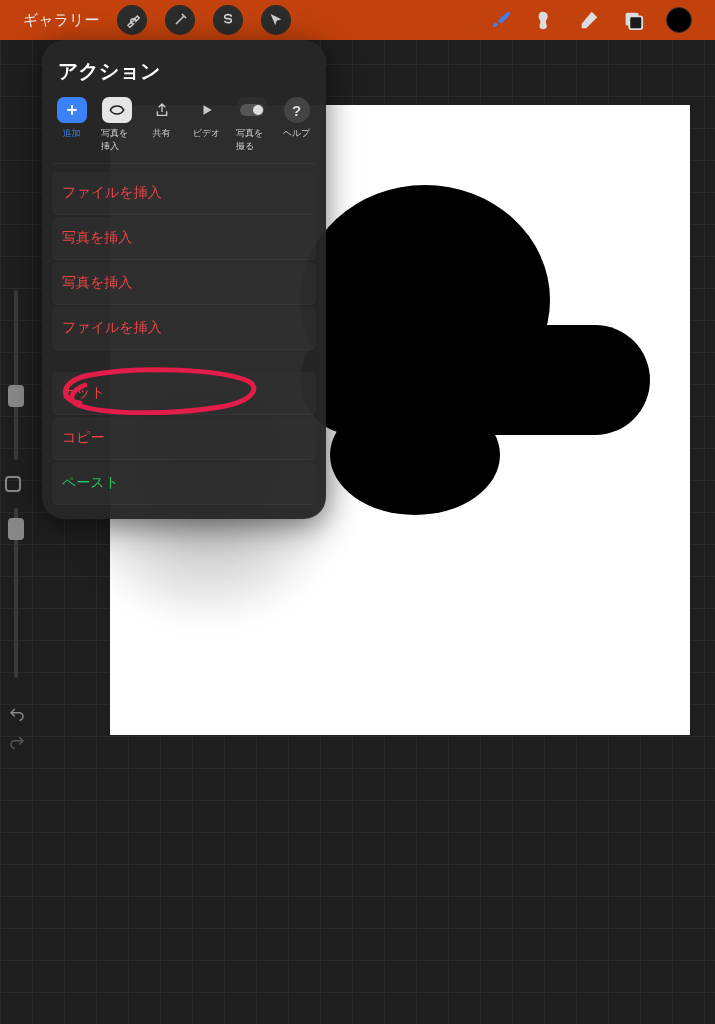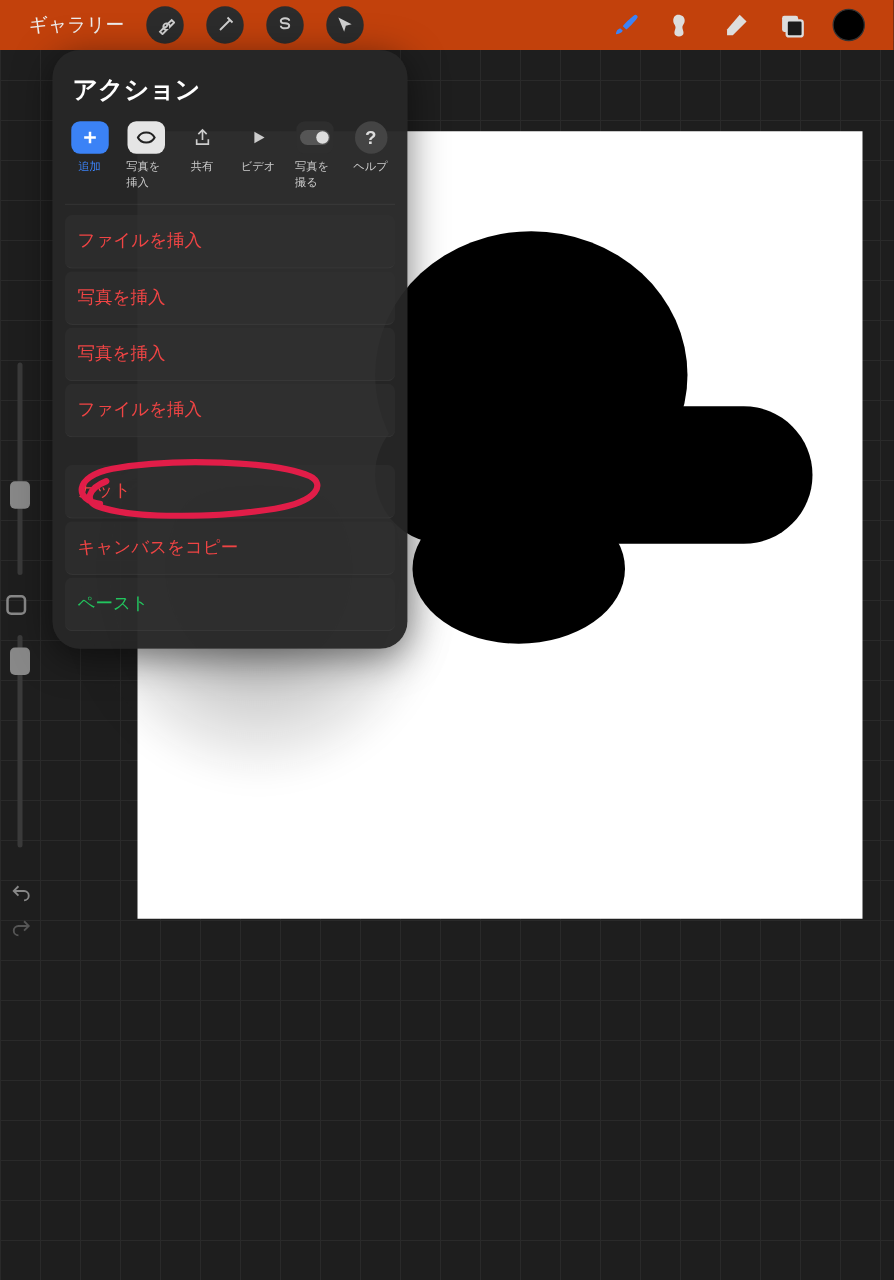--- a/index.html
+++ b/index.html
@@ -301,21 +301,21 @@
     <div class="menu-item">ファイルを挿入</div>
     <div class="menu-item">写真を挿入</div>
     <div class="menu-item">写真を挿入</div>
     <div class="menu-item">ファイルを挿入</div>
   </div>
 
   <div class="section-gap"></div>
 
   <div class="menu-section">
     <div class="menu-item">カット</div>
-    <div class="menu-item">キャンバスをコピー</div>
+    <div class="menu-item">コピー</div>
     <div class="menu-item disabled">ペースト</div>
   </div>
 </div>
 
 <div class="blur-patch"></div>
 
 <svg class="annotation" viewBox="0 0 210 52">
   <path d="M 30 40 C 10 38, 8 18, 40 12 C 90 3, 170 6, 198 18 C 210 24, 205 38, 170 44 C 120 52, 55 52, 28 42 C 18 38, 20 28, 35 22" fill="none" stroke="#e11d48" stroke-width="5" stroke-linecap="round"></path>
 </svg>
 

